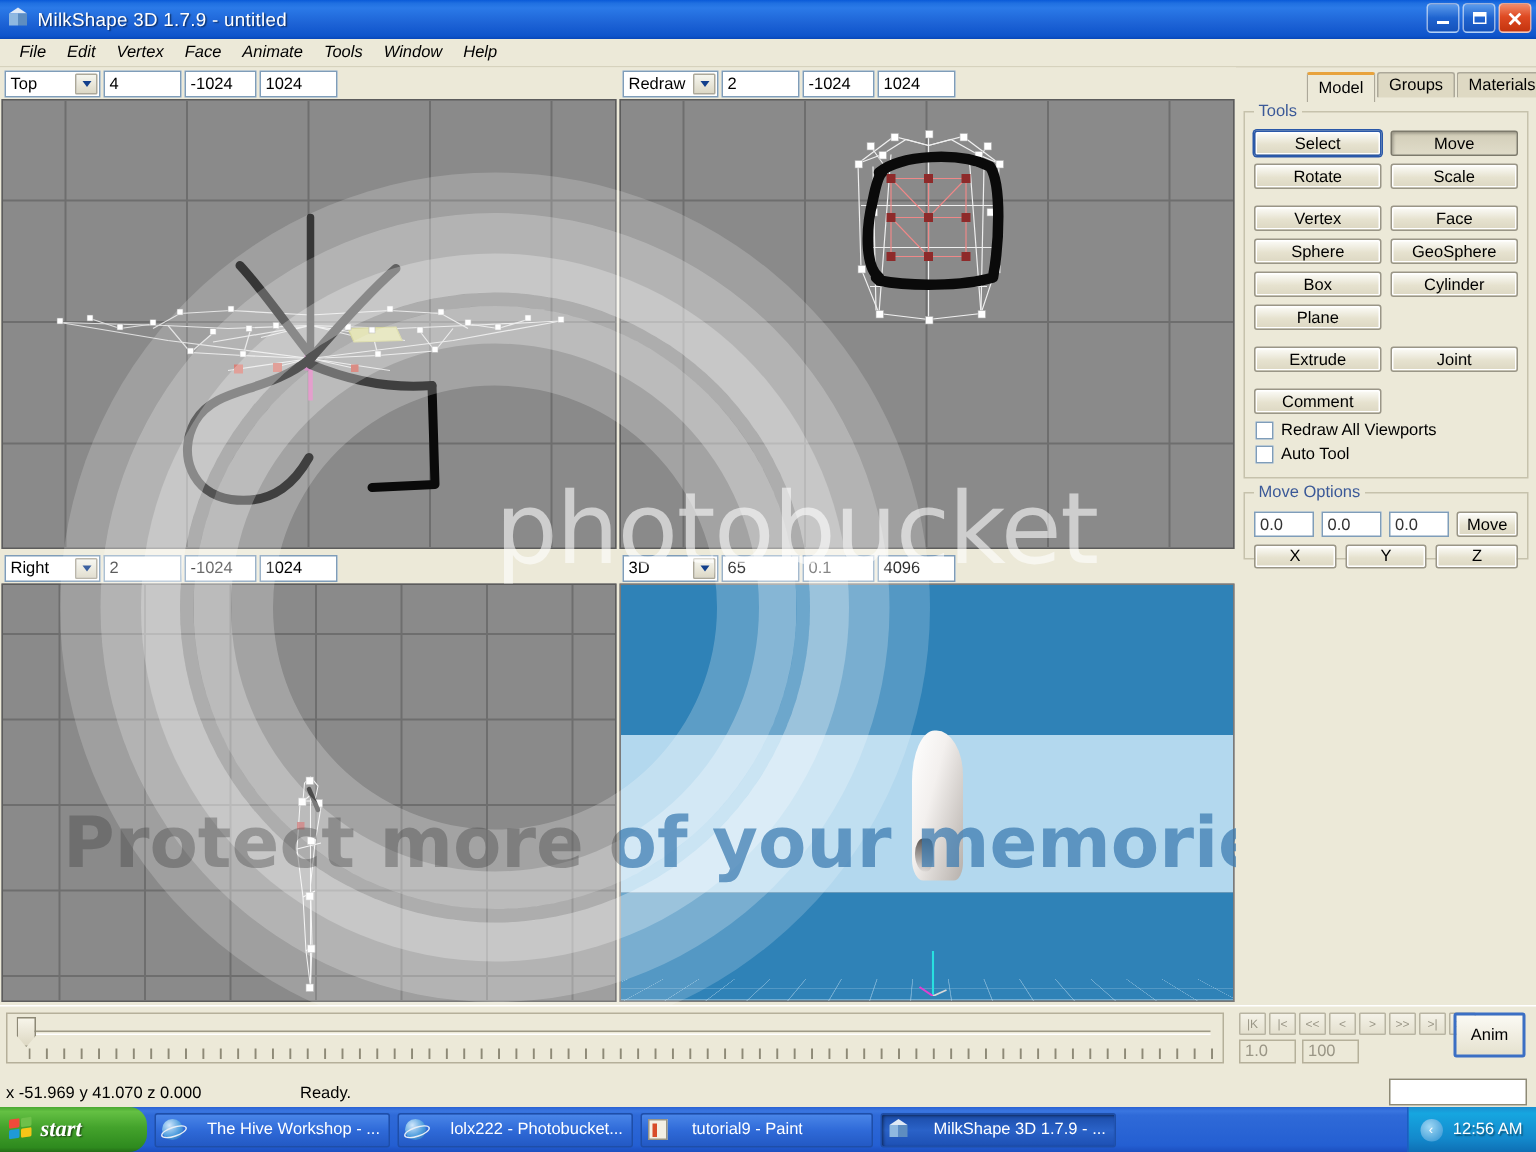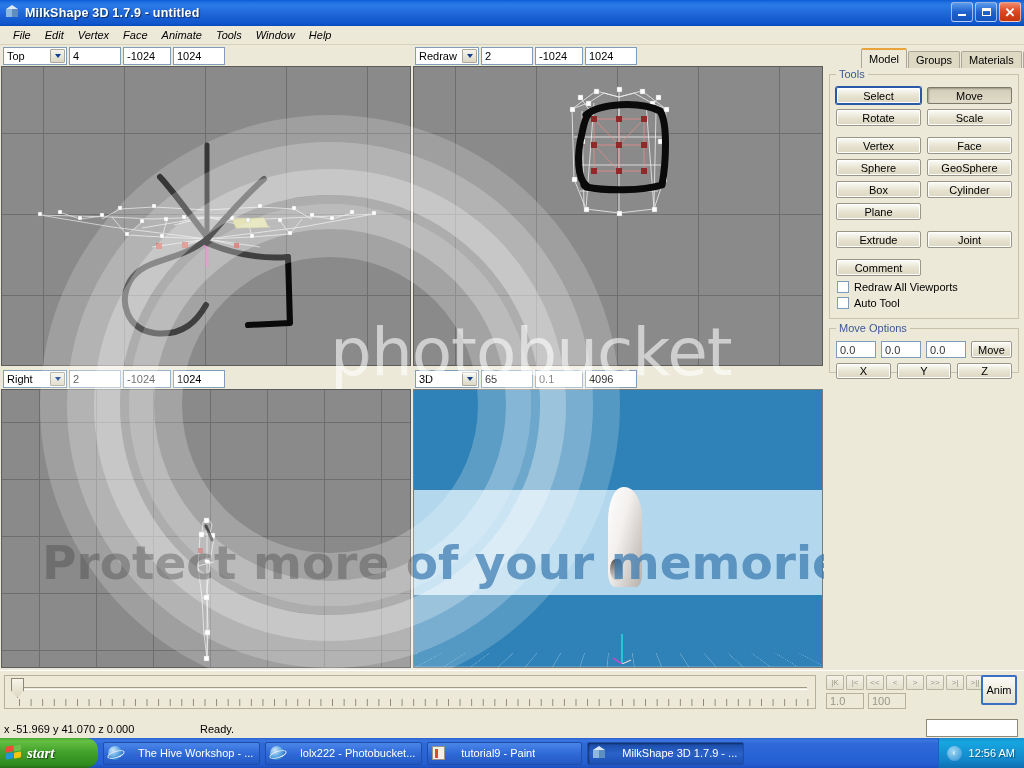--- a/index.html
+++ b/index.html
@@ -21,21 +21,21 @@
     width:16px;height:16px;margin:0 4px 0 3px;position:relative;flex:none;
   }
   .cube{
     width:14px;height:14px;position:relative;
   }
   .cube .top{position:absolute;left:1px;top:0;width:0;height:0;
     border-left:6px solid transparent;border-right:6px solid transparent;border-bottom:4px solid #dfe9f5;}
   .cube .lf{position:absolute;left:1px;top:4px;width:6px;height:8px;background:#8fb8e0;}
   .cube .rt{position:absolute;left:7px;top:4px;width:6px;height:8px;background:#5e8dc0;}
   #titlebar .tb-text{
-    color:#fff; font-weight:bold; font-size:12.5px;
+    color:#fff; font-weight:normal; font-size:12.5px;
     text-shadow:1px 1px 1px rgba(0,0,0,.55); letter-spacing:.2px;
   }
   #winbtns{position:absolute;right:3px;top:2px;display:flex;gap:2px;}
   .wbtn{
     width:22px;height:20px;border-radius:3px;border:1px solid rgba(255,255,255,.55);
     display:flex;align-items:center;justify-content:center;color:#fff;font-size:11px;font-weight:bold;
     background:linear-gradient(to bottom,#5b9bec,#1e63cf 50%,#1552bb);
   }
   .wbtn.close{background:linear-gradient(to bottom,#f08a6a,#de4a22 45%,#c4340f);}
   .wbtn span{pointer-events:none;line-height:1;}
@@ -112,21 +112,21 @@
   }
   .model3d:after{
     content:"";position:absolute;left:2px;bottom:6px;width:12px;height:22px;
     background:linear-gradient(to bottom,rgba(40,32,28,.75),rgba(80,70,65,.05));
     border-radius:50% 30% 40% 60%;
   }
   .axis3d{position:absolute;left:48.3%;bottom:3px;width:22px;height:34px;}
 
   
   #rightpanel{position:absolute;left:824px;top:45px;width:200px;height:625px;background:#ece9d8;}
-  #tabstrip{position:relative;height:20px;margin:3px 0 0 2px;display:flex;align-items:flex-end;padding-left:35px;}
+  #tabstrip{position:relative;height:20px;margin:3px 0 0 12px;display:flex;padding-left:35px;}
   .tab{
     height:17px;padding:0 7px;font-size:11px;display:flex;align-items:center;
     background:#ded9c3;border:1px solid #aca899;border-bottom:none;margin-right:1px;
     border-radius:2px 2px 0 0;color:#000;
   }
   .tab.active{height:20px;background:#ece9d8;border-color:#e8a33d #aca899 #ece9d8 #aca899;
     border-top:2px solid #e8a33d;font-weight:normal;}
 
   .group{
     position:relative;margin:6px 5px 0 5px;border:1px solid #c6c2ac;padding:12px 6px 7px 6px;
@@ -176,21 +176,21 @@
   .transport{display:flex;gap:2px;}
   .tbtn{
     width:18px;height:15px;border:1px solid #b8b4a2;border-radius:1px;
     background:linear-gradient(to bottom,#f4f2e8,#e4e0ce);
     display:flex;align-items:center;justify-content:center;font-size:8px;color:#9a9686;
   }
   .animfields{display:flex;gap:4px;margin-top:3px;}
   .afield{width:38px;height:16px;border:1px solid #b5b09a;background:#ece9d8;
     font-size:11px;color:#9a9686;display:flex;align-items:center;padding-left:3px;}
   .animbtn{
-    position:absolute;right:3px;top:0px;width:36px;height:30px;
+    position:absolute;right:3px;top:0px;width:48px;height:30px;
     border:2px solid #3b6fc4;border-radius:2px;
     background:linear-gradient(to bottom,#fbfaf4,#e6e2cf);
     display:flex;align-items:center;justify-content:center;font-size:11px;
   }
   #statusbar{position:absolute;left:0;top:47px;width:1024px;height:21px;display:flex;align-items:center;}
   .st-coord{position:absolute;left:4px;font-size:11px;}
   .st-ready{position:absolute;left:200px;font-size:11px;}
   .st-box{position:absolute;left:926px;top:48px;width:92px;height:18px;border:1px solid #8e8a76;background:#fff;}
 
   

